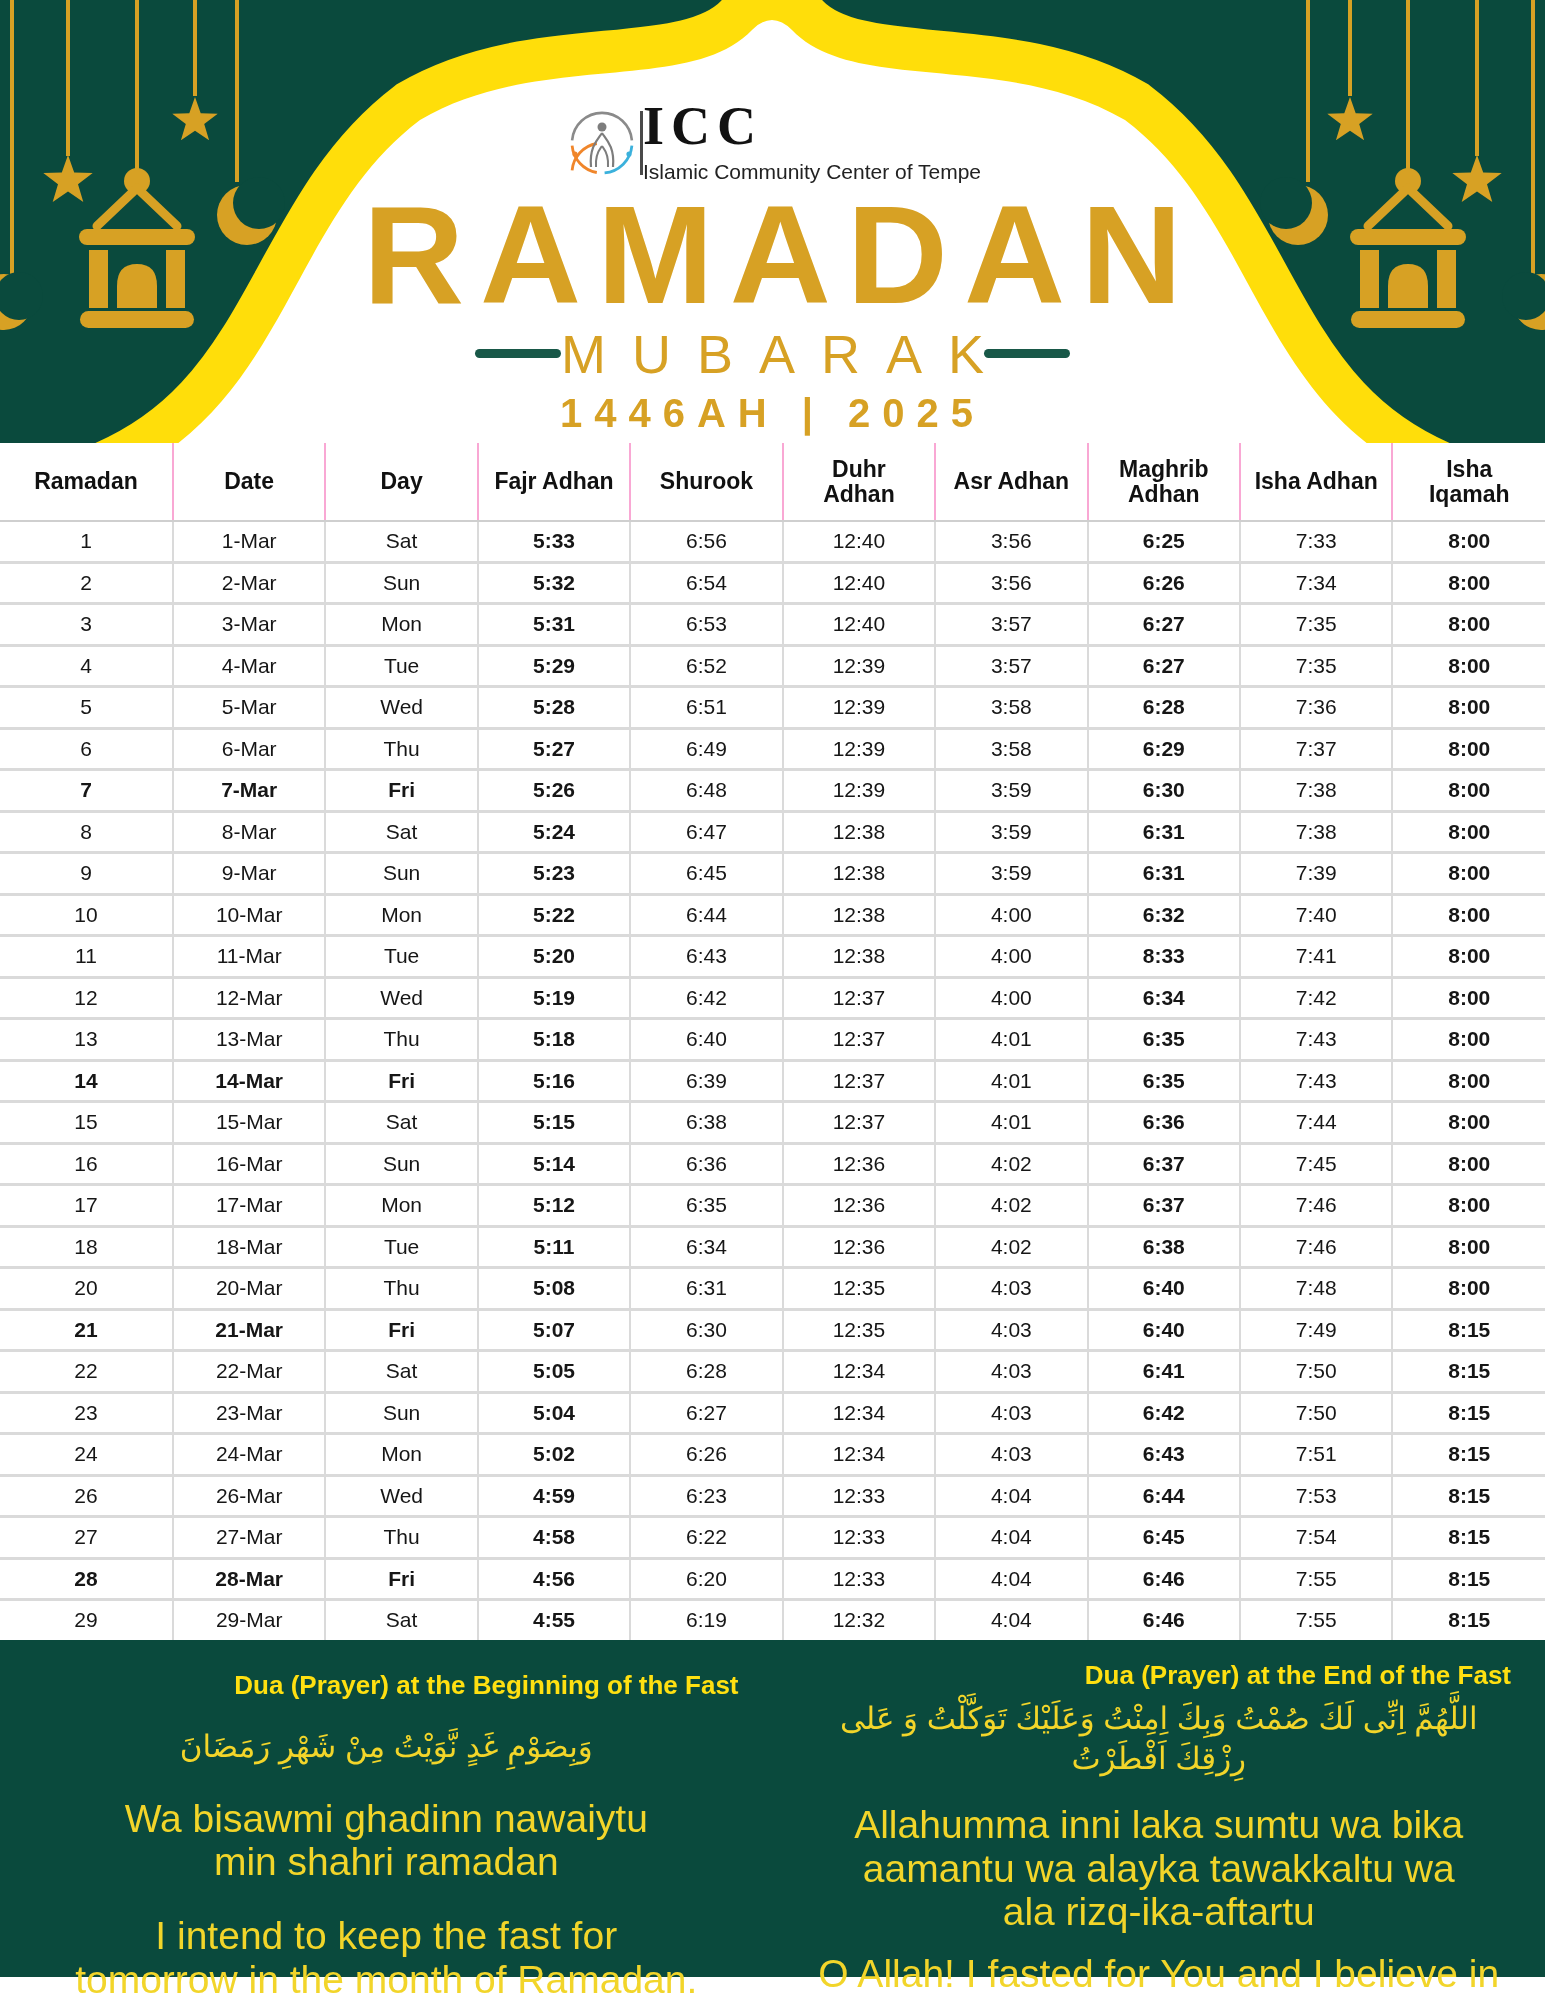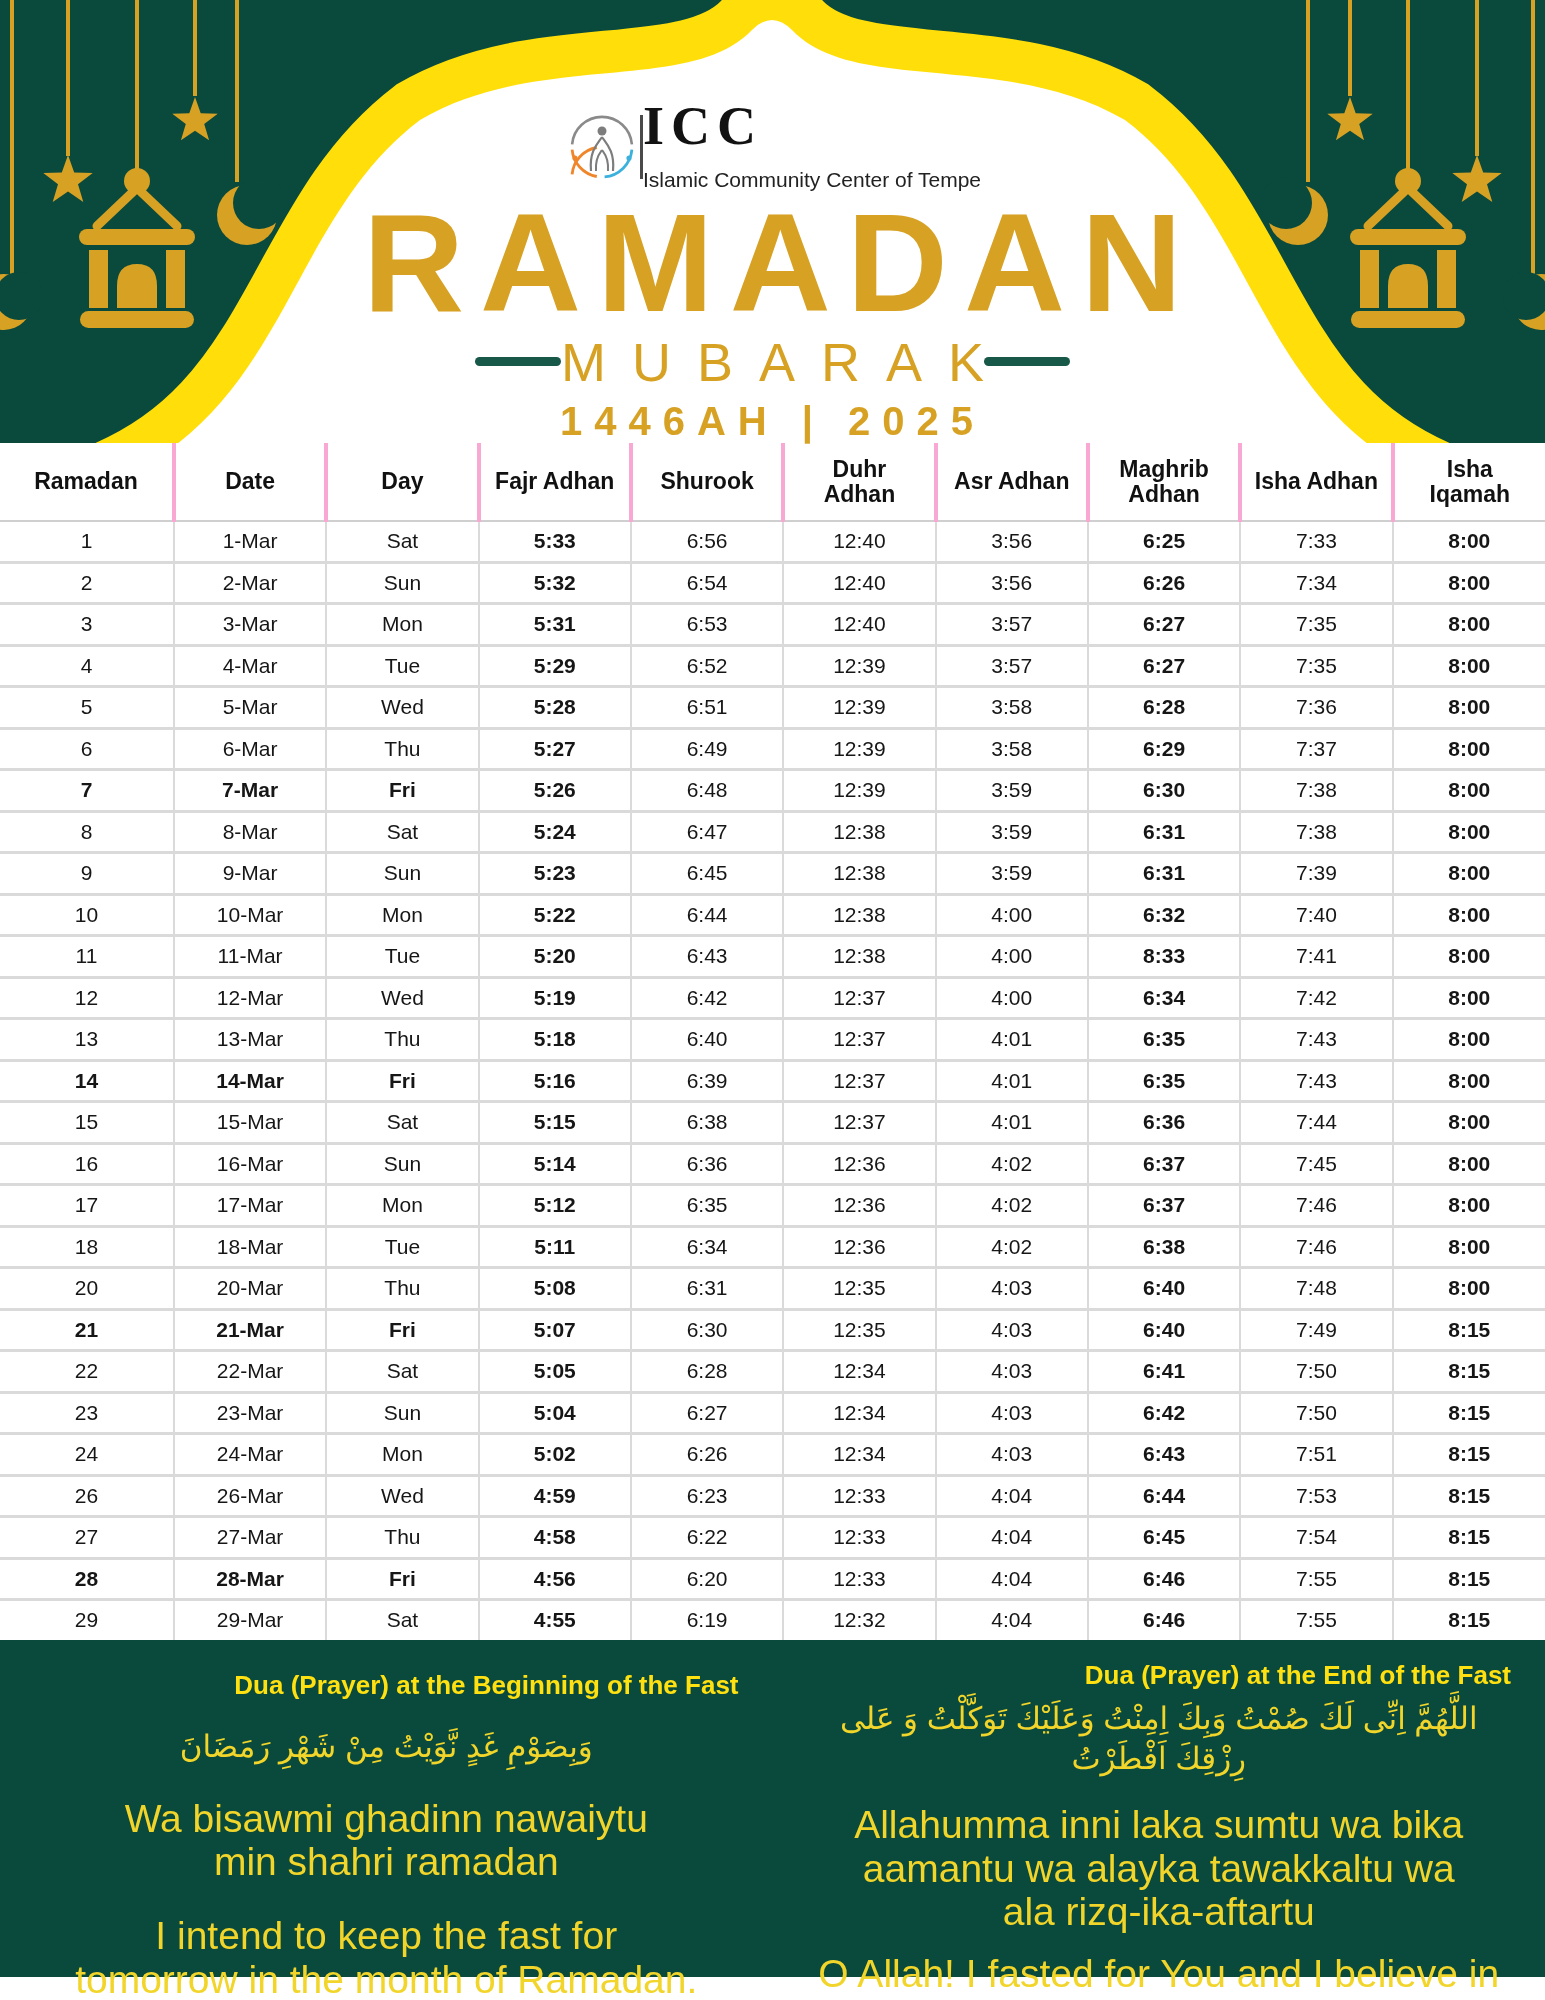--- a/index.html
+++ b/index.html
@@ -10,34 +10,34 @@
   .hero{position:relative;width:100%;height:443px;}
   .hero-bg{position:absolute;left:0;top:0;display:block;}
   .hero-content{position:absolute;inset:0;display:flex;flex-direction:column;align-items:center;}
 
   .logo-row{display:flex;align-items:center;margin-top:102px;}
   .logo-mark{width:76px;height:76px;}
   .logo-divider{width:3px;height:64px;background:#4a4a4a;}
   .logo-text{display:flex;flex-direction:column;align-items:flex-start;}
   .logo-abbr{font-family:"Liberation Serif",serif;font-weight:700;font-size:54px;line-height:.9;
              color:#121212;letter-spacing:7px;}
-  .logo-org{font-size:21px;color:#222;margin-top:17px;white-space:nowrap;}
+  .logo-org{font-size:21px;color:#222;margin-top:9px;white-space:nowrap;}
 
   .title{margin:4px 0 0;font-size:140px;line-height:.95;font-weight:700;color:#D7A124;
          letter-spacing:16px;text-indent:16px;}
   .subtitle-row{display:flex;align-items:center;margin-top:2px;}
   .dash{width:86px;height:9px;border-radius:5px;background:#185848;}
   .subtitle{font-size:54px;font-weight:400;color:#D7A124;letter-spacing:26px;margin-right:-26px;}
   .yearline{font-size:40px;font-weight:700;color:#D7A124;letter-spacing:12px;margin-top:6px;}
 
   
   table{width:100%;border-collapse:collapse;table-layout:fixed;}
   thead th{height:75px;font-size:23px;font-weight:700;line-height:1.05;color:#111;
            white-space:pre-line;vertical-align:middle;text-align:center;background:#fff;
-           border-bottom:2px solid #cfcfcf;border-left:4px solid #f9a8d4;}
+           border-bottom:2px solid #cfcfcf;border-left:2px solid #f9a8d4;}
   thead th:first-child{border-left:none;width:11%;}
   tbody td{height:36.5px;text-align:center;font-size:21px;color:#161616;background:#fff;
            border-top:3px solid #dadada;border-left:2px solid #dadada;vertical-align:middle;}
   tbody tr:first-child td{border-top:none;}
   tbody td:first-child{border-left:none;}
   td.b{font-weight:700;}
 
   
   .duas{position:relative;display:flex;width:100%;height:337px;background:#0A4A3D;}
   .dua{width:50%;box-sizing:border-box;text-align:center;padding:0 34px;}

